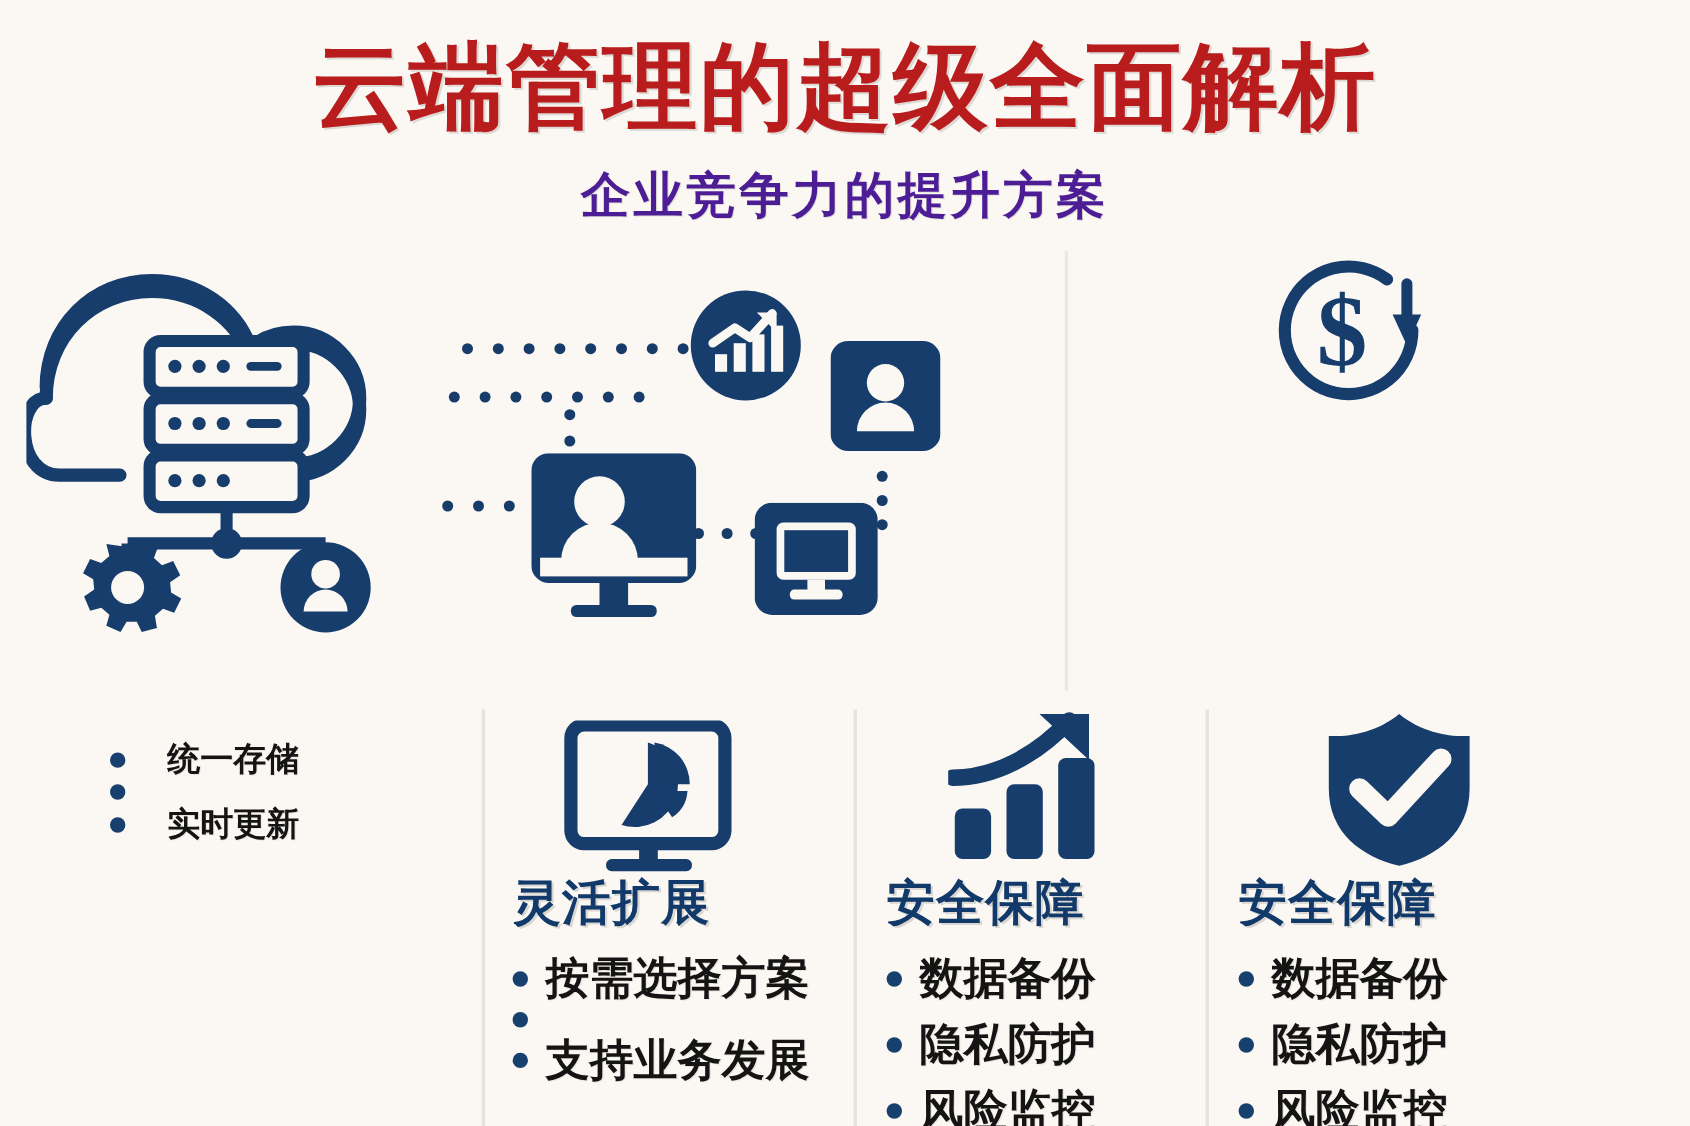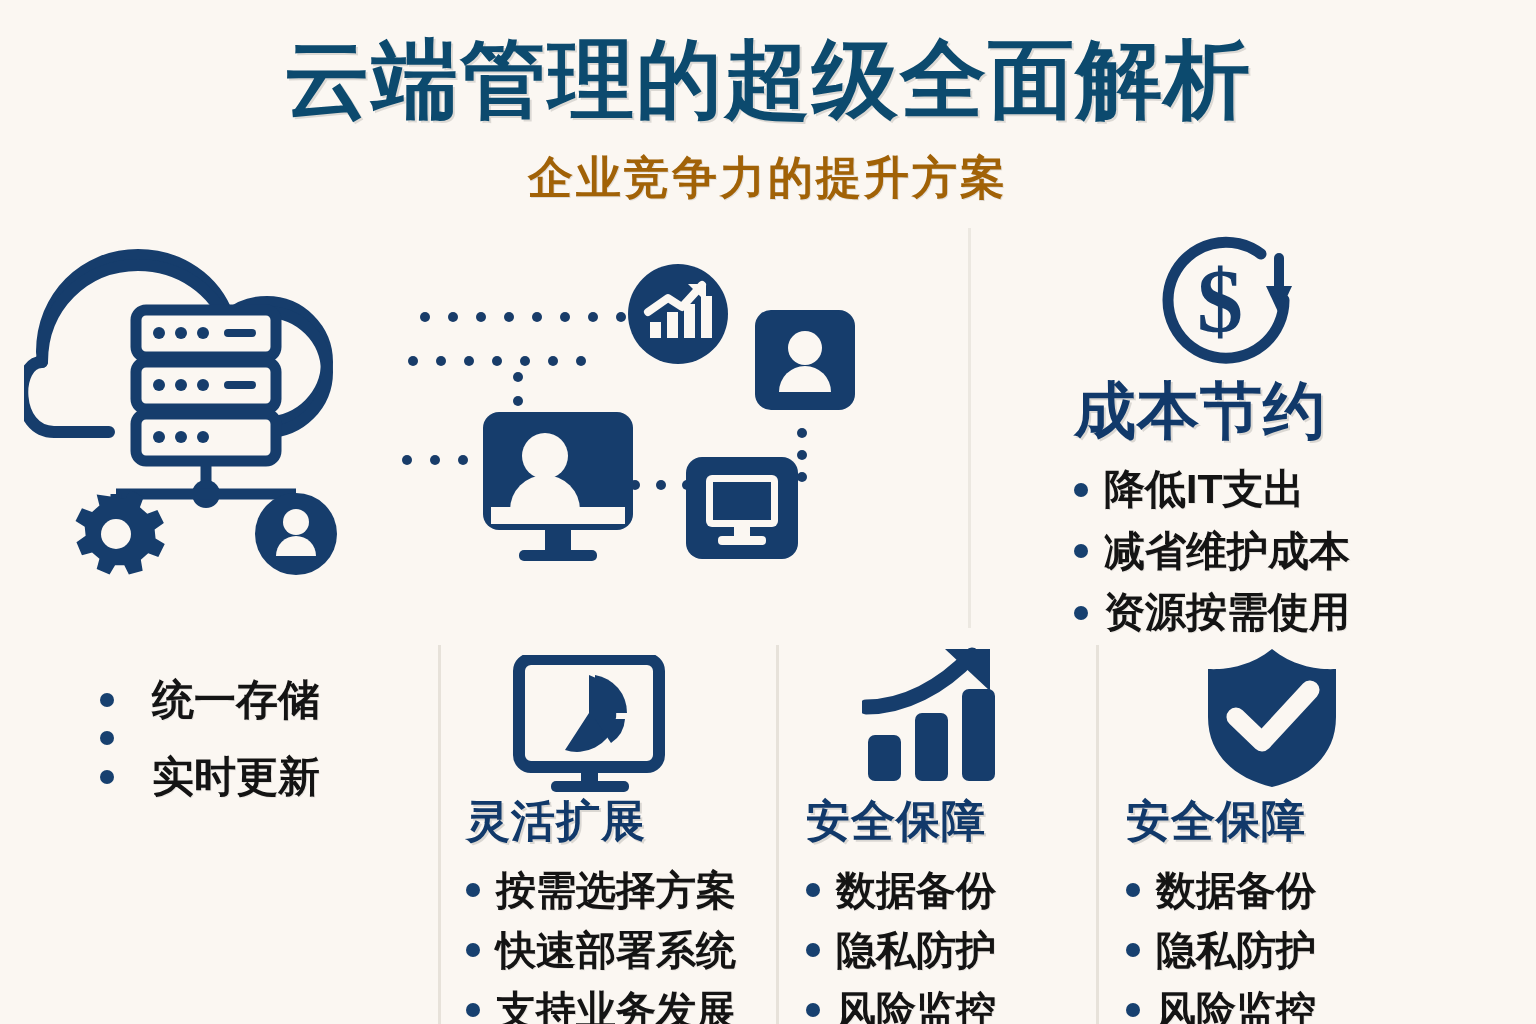--- a/index.html
+++ b/index.html
@@ -9,30 +9,30 @@
     font-family:"Liberation Sans","DejaVu Sans",sans-serif;
     position:relative;
   }
   .canvas { position:absolute; inset:0; width:1536px; height:1024px; }
 
   
   .title {
     position:absolute; top:34px; left:0; width:1536px;
     text-align:center;
     font-size:86px; font-weight:bold; letter-spacing:2px;
-    color:#0c4a6e;
+    color:#b91c1c;
     line-height:1.05;
     text-shadow:2px 2px 0 rgba(0,0,0,.12);
     white-space:nowrap;
   }
   .subtitle {
     position:absolute; top:148px; left:0; width:1536px;
     text-align:center;
     font-size:45px; font-weight:bold; letter-spacing:3px;
-    color:#a16207;
+    color:#4c1d95;
     text-shadow:1px 1px 0 rgba(0,0,0,.10);
     white-space:nowrap;
   }
 
   
   .vdiv { position:absolute; width:3px; background:#e7e2da; }
   .vdiv.mid { top:228px; height:400px; background:#ece8e1; }
 
   
   .icon-abs { position:absolute; }
@@ -57,21 +57,21 @@
     line-height:1.5; white-space:nowrap;
     text-shadow:1px 1px 0 rgba(0,0,0,.07);
   }
   .block li .bul {
     flex:0 0 auto; width:14px; height:14px; border-radius:50%;
     background:#17406f;
   }
   .block.cost ul li { font-size:41px; }
   .block.cost h2 { font-size:62px; }
   .block.data h2 { font-size:60px; }
-  .block.data li { font-size:42px;gap:38px; }
+  .block.data li { font-size:30px;gap:38px; }
 </style>
 </head>
 <body>
 
 <div class="canvas">
 
   <div class="title">云端管理的超级全面解析</div>
   <div class="subtitle">企业竞争力的提升方案</div>
 
   <div class="vdiv mid" style="left:968px;"></div>
@@ -206,37 +206,20 @@
 
   <div class="icon-abs" style="left:1148px; top:228px;">
     <svg width="160" height="140" viewBox="0 0 160 140">
       <path d="M136 72 A58 58 0 1 1 113 26" stroke="#163d6c" stroke-width="11" fill="none" stroke-linecap="round"></path>
       <path d="M118 58 L144 58 L131 86 Z" fill="#163d6c"></path>
       <line x1="131" y1="30" x2="131" y2="66" stroke="#163d6c" stroke-width="10" stroke-linecap="round"></line>
       <text x="72" y="104" font-family="'Liberation Serif',serif" font-size="92" font-weight="bold" fill="#163d6c" text-anchor="middle">$</text>
     </svg>
   </div>
 
-  <div class="block cost" style="left:1074px; top:378px; width:440px;">
-    <h2>成本节约</h2>
-    <ul>
-      <li>
-          <span class="bul"></span>
-          <span>降低IT支出</span>
-        </li>
-      <li>
-          <span class="bul"></span>
-          <span>减省维护成本</span>
-        </li>
-      <li>
-          <span class="bul"></span>
-          <span>资源按需使用</span>
-        </li>
-    </ul>
-  </div>
 
   <div class="block data" style="left:100px; top:652px; width:340px;">
     <ul>
       <li>
           <span class="bul"></span>
           <span>统一存储</span>
         </li>
       <li>
           <span class="bul"></span>
         </li>
@@ -260,21 +243,20 @@
 
   <div class="block flex" style="left:466px; top:798px; width:320px;">
     <h2>灵活扩展</h2>
     <ul>
       <li>
           <span class="bul"></span>
           <span>按需选择方案</span>
         </li>
       <li>
           <span class="bul"></span>
-          <span>快速部署系统</span>
         </li>
       <li>
           <span class="bul"></span>
           <span>支持业务发展</span>
         </li>
     </ul>
   </div>
 
   <div class="icon-abs" style="left:862px; top:645px;">
     <svg width="150" height="140" viewBox="0 0 150 140">

